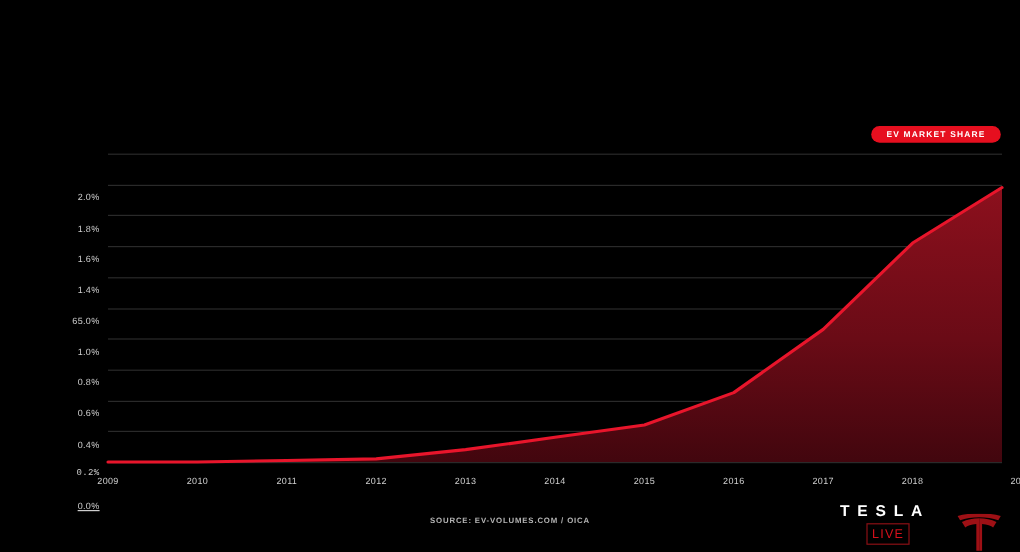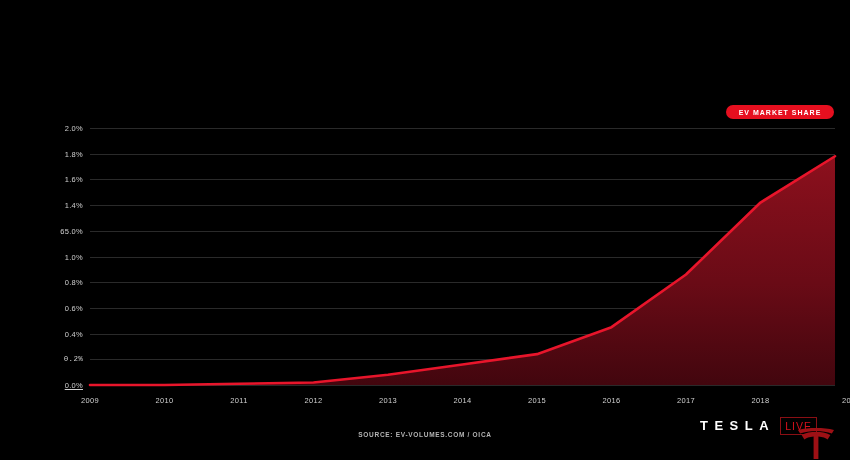--- a/index.html
+++ b/index.html
@@ -78,20 +78,21 @@
   .ytick {
     position: absolute;
     right: 752px;
     width: 60px;
     text-align: right;
     font-size: 7.5px;
     letter-spacing: 0.3px;
     color: #cfcfcf;
     transform: translateY(-4px);
     white-space: nowrap;
+    margin-top: 36px;
   }
 
   
   #series-svg {
     position: absolute;
     left: 30px;
     top: 0;
     width: 745px;
     height: 257px;
     overflow: visible;
@@ -128,20 +129,21 @@
   }
 
   
   #branding {
     position: absolute;
     left: 700px;
     top: 416px;
     display: flex;
     align-items: center;
     height: 20px;
+    flex-direction: column;
   }
   #brand-tesla {
     font-size: 13px;
     font-weight: bold;
     letter-spacing: 6.5px;
     color: #ffffff;
     line-height: 20px;
   }
   #brand-live-box {
     margin-left: 5px;

